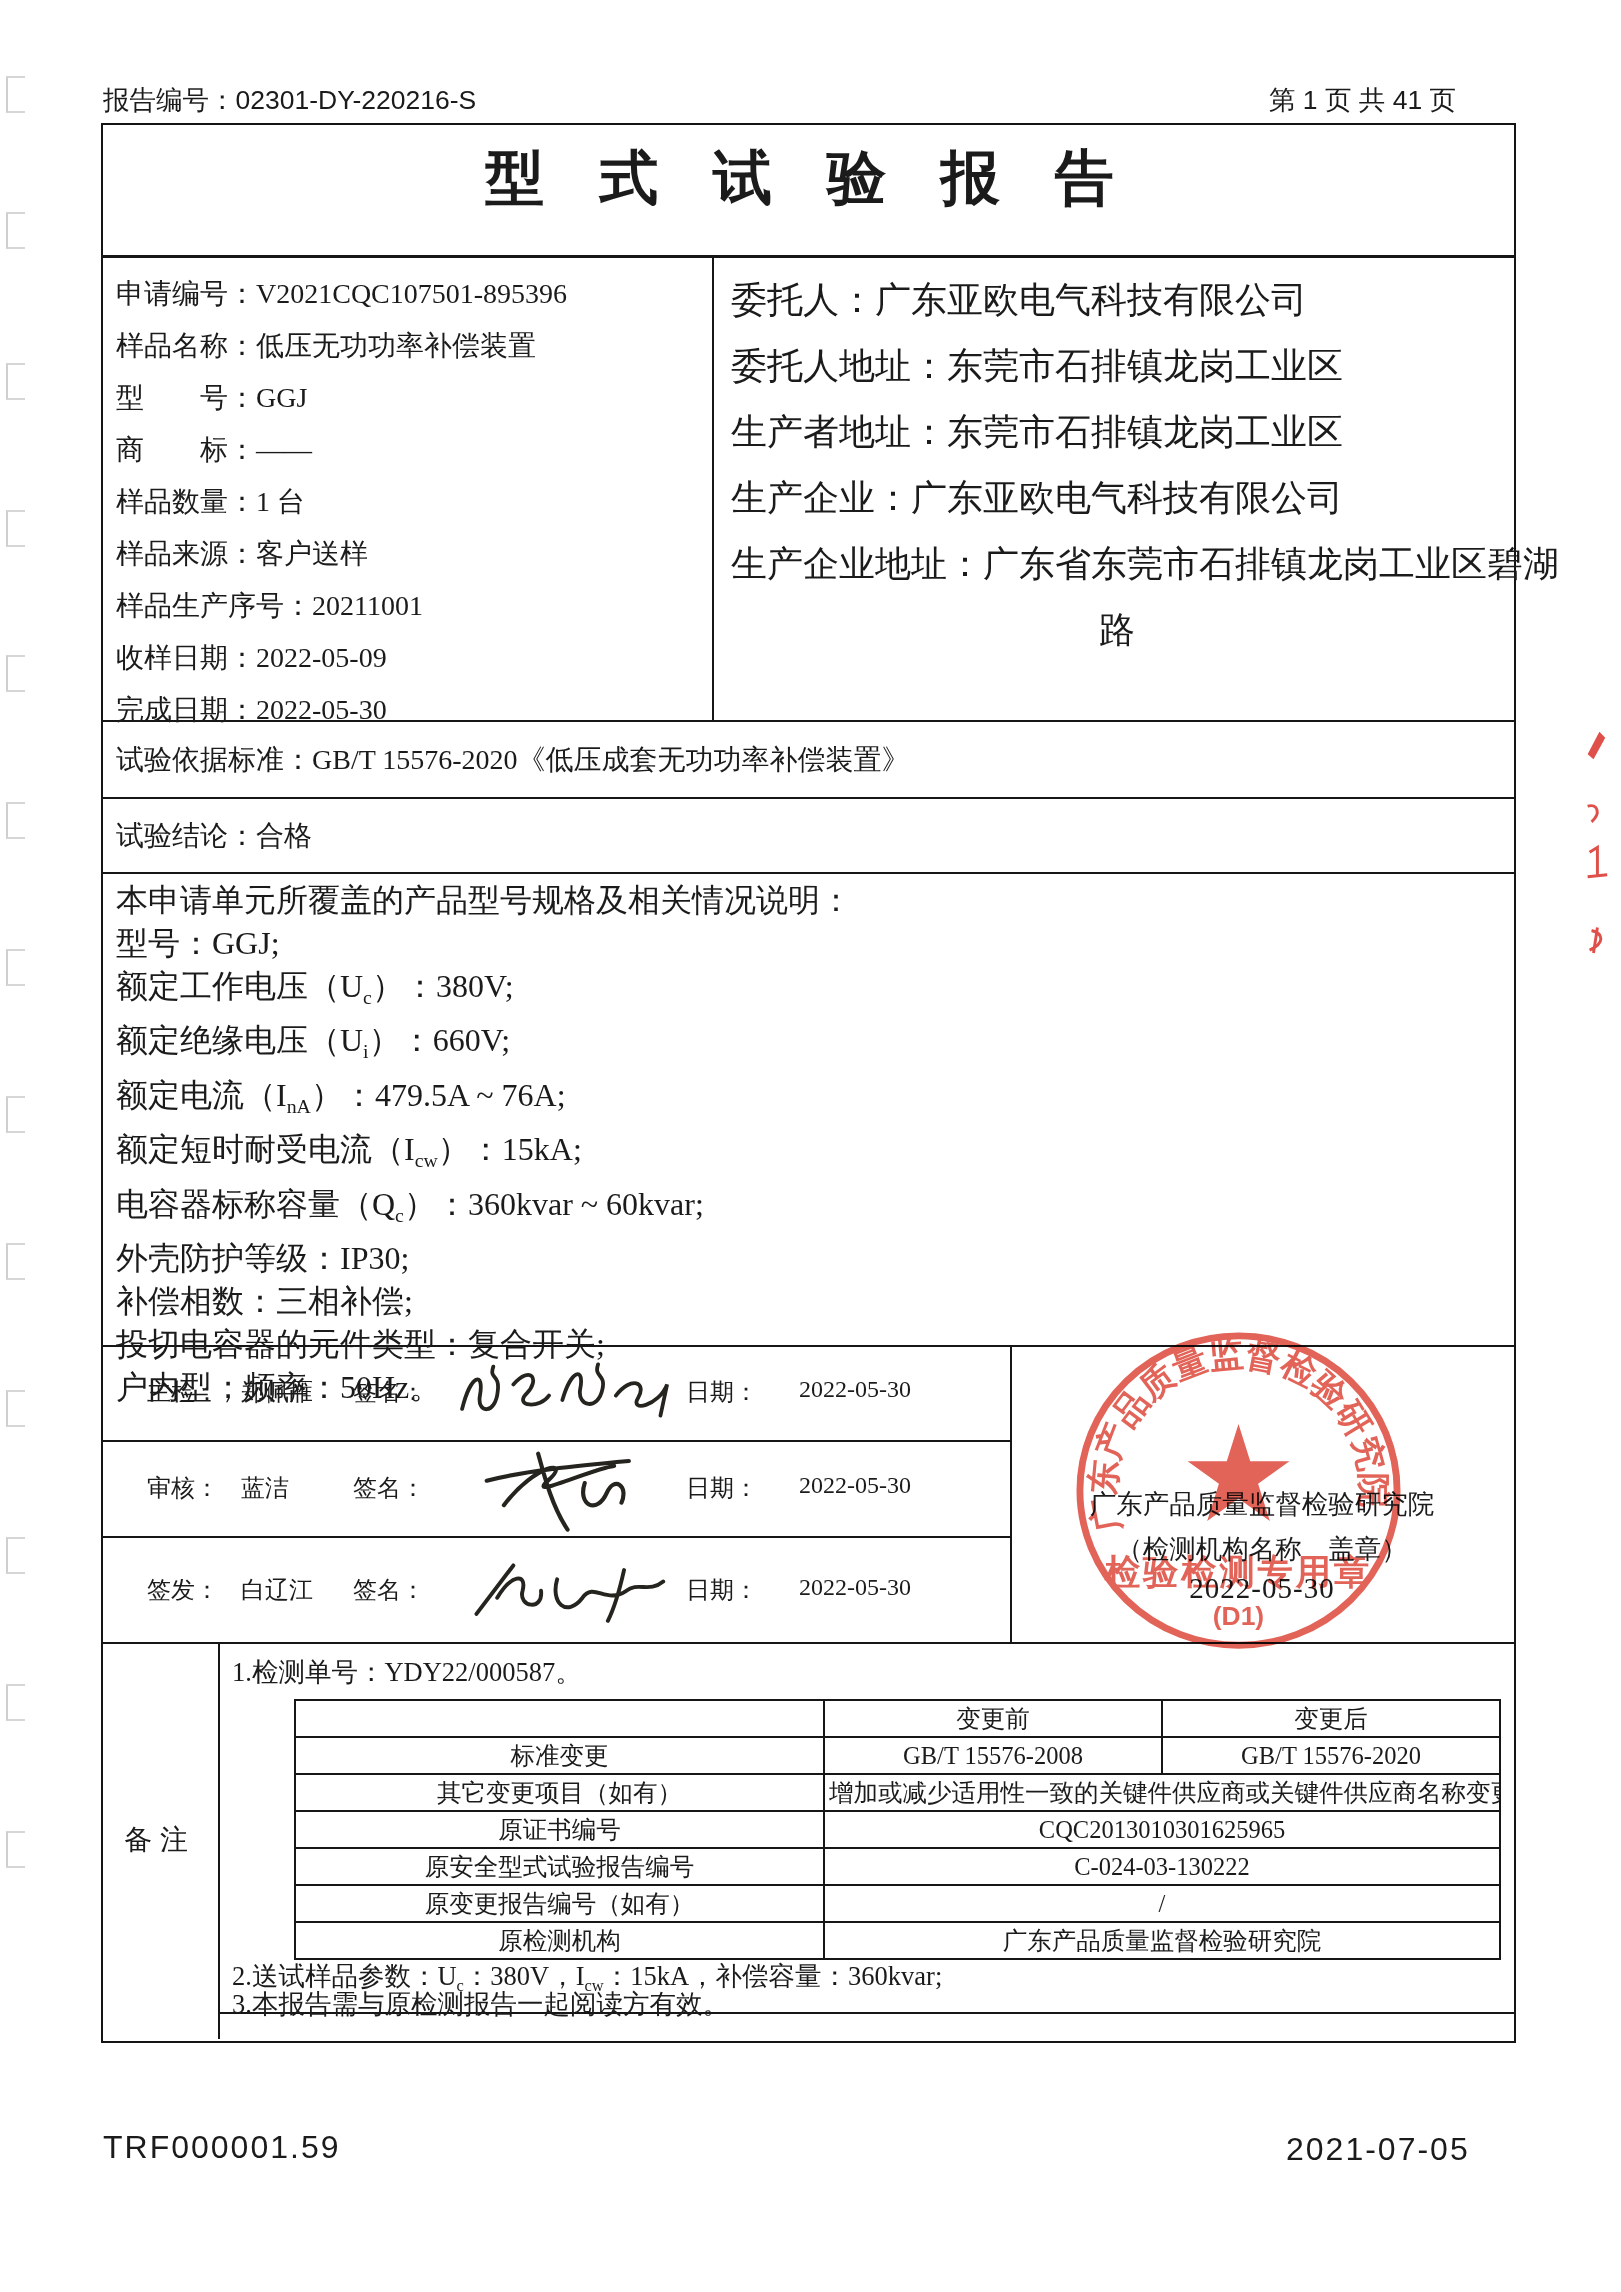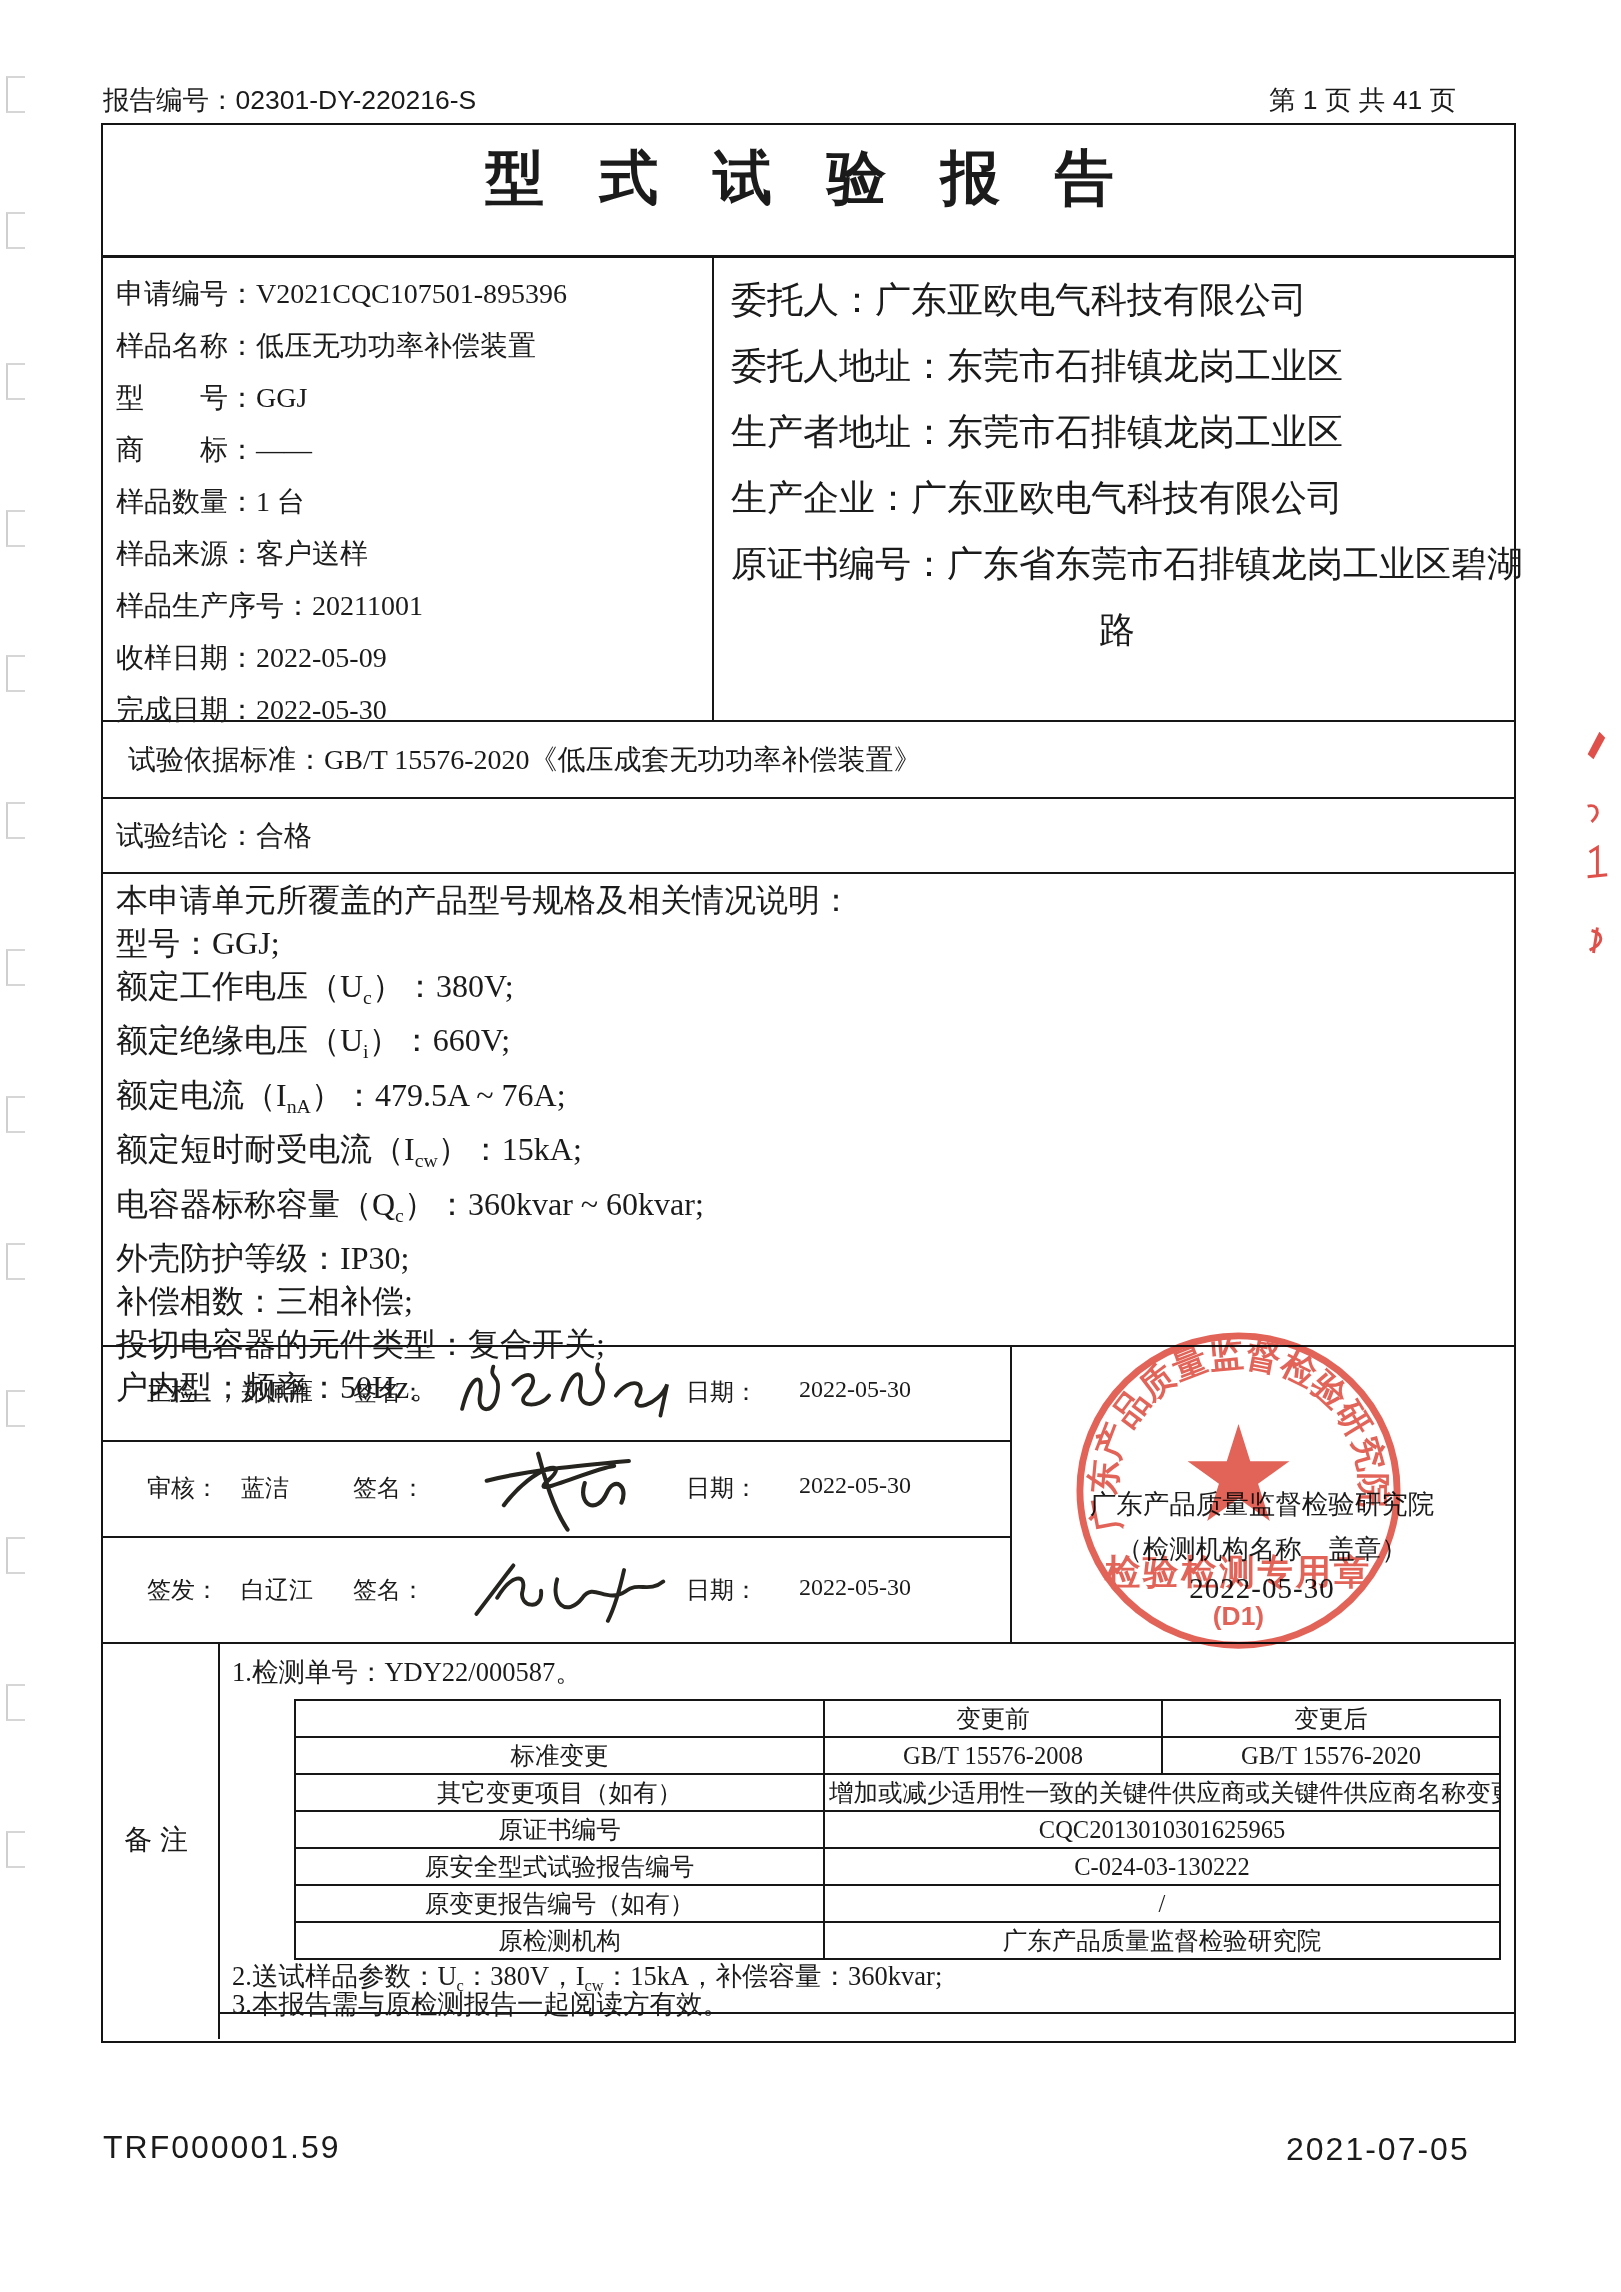--- a/index.html
+++ b/index.html
@@ -83,25 +83,25 @@
     <div>样品生产序号：20211001</div>
     <div>收样日期：2022-05-09</div>
     <div>完成日期：2022-05-30</div>
   </div>
 
   <div class="info-right">
     <div>委托人：广东亚欧电气科技有限公司</div>
     <div>委托人地址：东莞市石排镇龙岗工业区</div>
     <div>生产者地址：东莞市石排镇龙岗工业区</div>
     <div>生产企业：广东亚欧电气科技有限公司</div>
-    <div>原证书编号：广东省东莞市石排镇龙岗工业区碧湖</div>
+    <div>生产企业地址：广东省东莞市石排镇龙岗工业区碧湖</div>
     <div class="wrap-line">路</div>
   </div>
 
-  <div class="single-line" style="left:116px;top:741px;margin-left:12px;">试验依据标准：GB/T 15576-2020《低压成套无功功率补偿装置》</div>
+  <div class="single-line" style="left:116px;top:741px;">试验依据标准：GB/T 15576-2020《低压成套无功功率补偿装置》</div>
   <div class="single-line" style="left:116px;top:817px;">试验结论：合格</div>
 
   <div class="spec">
     <div>本申请单元所覆盖的产品型号规格及相关情况说明：</div>
     <div>型号：GGJ;</div>
     <div>额定工作电压（U<sub>c</sub>）：380V;</div>
     <div>额定绝缘电压（U<sub>i</sub>）：660V;</div>
     <div>额定电流（I<sub>nA</sub>）：479.5A ~ 76A;</div>
     <div>额定短时耐受电流（I<sub>cw</sub>）：15kA;</div>
     <div>电容器标称容量（Q<sub>c</sub>）：360kvar ~ 60kvar;</div>

